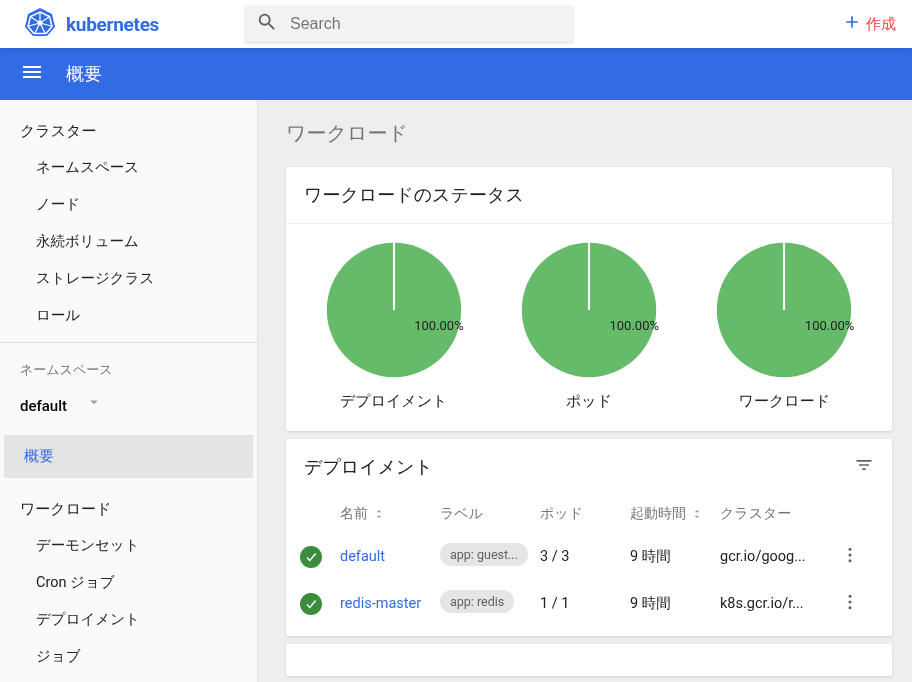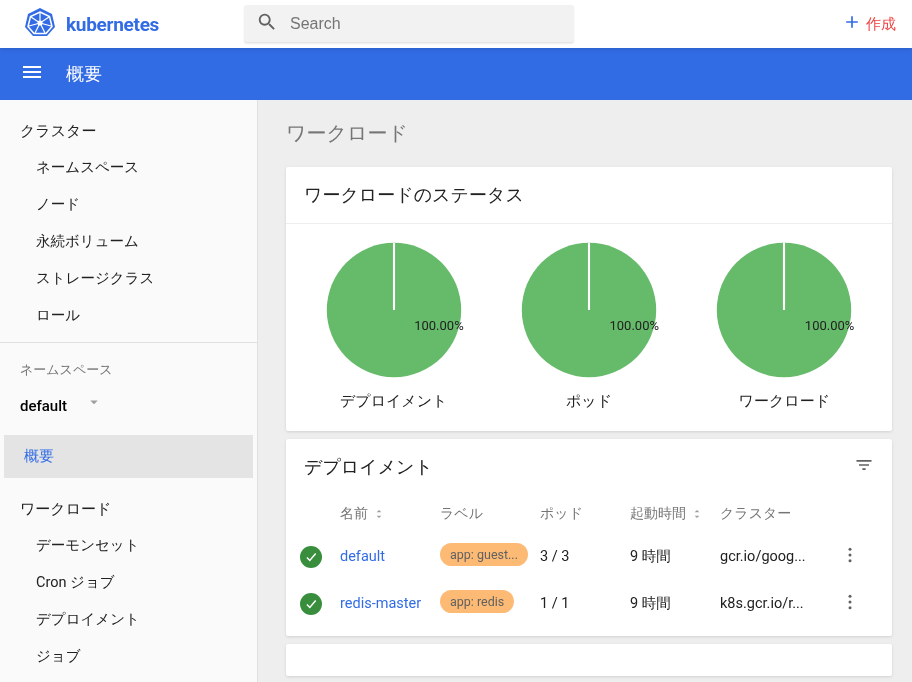--- a/index.html
+++ b/index.html
@@ -184,21 +184,21 @@
     .thead svg { width: 14px; height: 14px; fill: #9e9e9e; }
     .trow { font-size: 14.5px; color: #212121; }
     .status-ok {
       width: 22px; height: 22px; border-radius: 50%;
       background: #388e3c; display: flex; align-items: center; justify-content: center;
     }
     .status-ok svg { width: 14px; height: 14px; stroke: #fff; stroke-width: 2.5; fill: none; }
     .link { color: #326ce5; cursor: pointer; }
     .chip {
       display: inline-block;
-      background: #fdba74;
+      background: #e5e5e5;
       border-radius: 12px;
       padding: 4px 10px;
       font-size: 12.5px;
       color: #616161;
       white-space: nowrap;
       overflow: hidden;
       text-overflow: ellipsis;
       max-width: 88px;
     }
     .more-icon svg { width: 20px; height: 20px; fill: #616161; cursor: pointer; }

